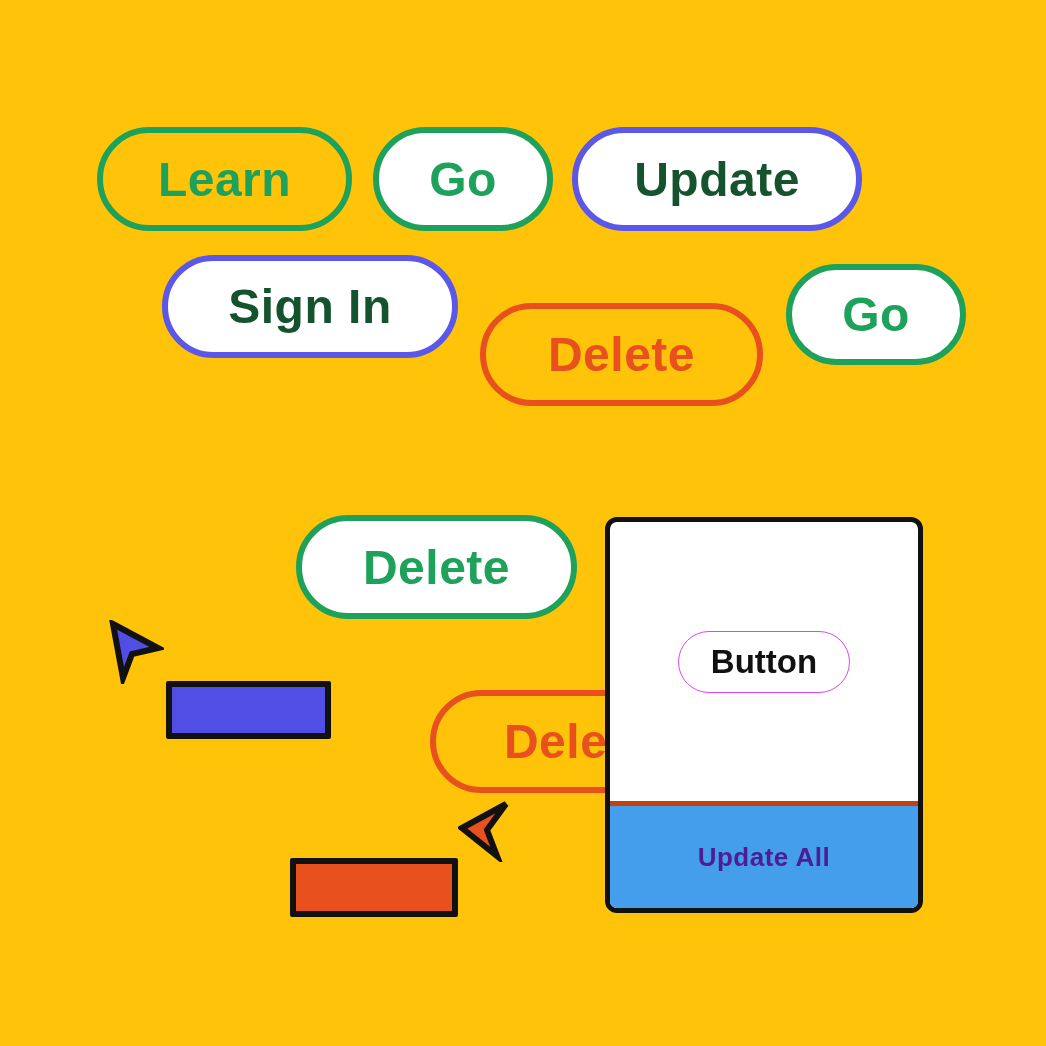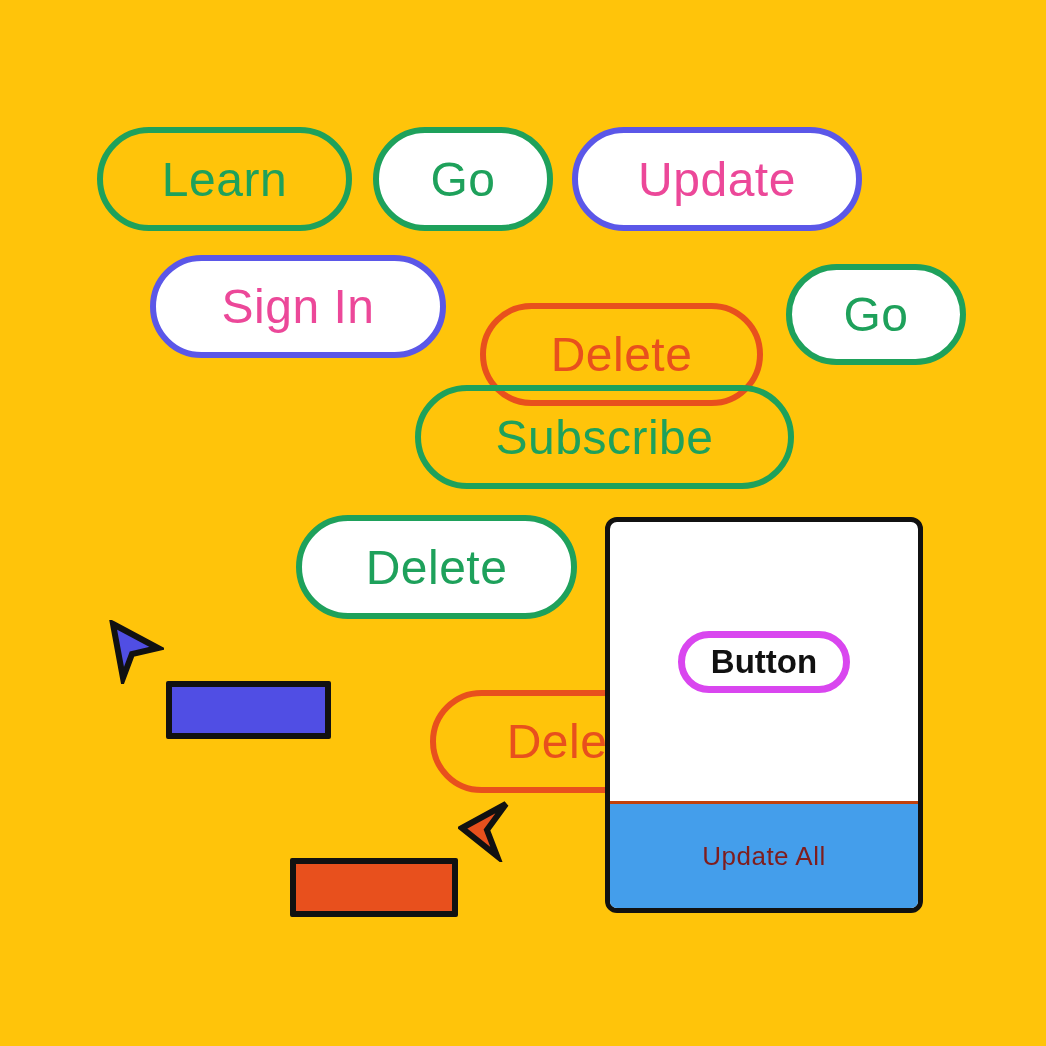--- a/index.html
+++ b/index.html
@@ -12,28 +12,28 @@
     font-family: "Liberation Sans", "DejaVu Sans", sans-serif;
   }
   .pill {
     position: absolute;
     box-sizing: border-box;
     display: flex;
     align-items: center;
     justify-content: center;
     border: 6px solid;
     border-radius: 60px;
-    font-weight: 400;
+    font-weight: 700;
     font-size: 48px;
     letter-spacing: 0.5px;
     background: transparent;
     z-index: 1;
   }
   .green  { border-color: #1EA15B; color: #1EA15B; }
-  .indigo { border-color: #5B57E8; color: #ec4899; }
+  .indigo { border-color: #5B57E8; color: #14532d; }
   .orange { border-color: #E8501D; color: #E8501D; margin-top: 45px; }
   .fill-white { background: #FFFFFF; }
 
   .card {
     position: absolute;
     left: 605px; top: 517px;
     width: 318px; height: 396px;
     box-sizing: border-box;
     background: #FFFFFF;
     border: 5px solid #111111;
@@ -45,40 +45,40 @@
   }
   .card-body {
     flex: 1;
     display: flex;
     align-items: center;
     justify-content: center;
   }
   .card-button {
     box-sizing: border-box;
     width: 172px; height: 62px;
-    border: 7px solid #d946ef;
+    border: 1px solid #d946ef;
     border-radius: 40px;
     background: #FFFFFF;
     color: #111111;
     display: flex;
     align-items: center;
     justify-content: center;
     font-weight: 700;
     font-size: 33px;
   }
   .card-footer {
     height: 107px;
     box-sizing: border-box;
-    border-top: 3px solid #c2410c;
+    border-top: 5px solid #c2410c;
     background: #449EEB;
-    color: #7f1d1d;
+    color: #4c1d95;
     display: flex;
     align-items: center;
     justify-content: center;
-    font-weight: 400;
+    font-weight: 700;
     font-size: 26px;
     letter-spacing: 0.5px;
   }
   .rect {
     position: absolute;
     box-sizing: border-box;
     border: 6px solid #111111;
     border-radius: 2px;
     z-index: 1;
   }
@@ -90,25 +90,24 @@
 </style>
 </head>
 <body>
 
 <div class="canvas">
 
   <div class="pill green" style="left:97px; top:127px; width:255px; height:104px;">Learn</div>
   <div class="pill green fill-white" style="left:373px; top:127px; width:180px; height:104px;">Go</div>
   <div class="pill indigo fill-white" style="left:572px; top:127px; width:290px; height:104px;">Update</div>
 
-  <div class="pill indigo fill-white" style="left:150px; top:255px; width:296px; height:103px;">Sign In</div>
+  <div class="pill indigo fill-white" style="left:162px; top:255px; width:296px; height:103px;">Sign In</div>
   <div class="pill orange" style="left:480px; top:258px; width:283px; height:103px;">Delete</div>
   <div class="pill green fill-white" style="left:786px; top:264px; width:180px; height:101px;">Go</div>
 
-  <div class="pill green" style="left:415px; top:385px; width:379px; height:104px;">Subscribe</div>
 
   <div class="pill green fill-white" style="left:296px; top:515px; width:281px; height:104px;">Delete</div>
 
   <div class="pill orange" style="left:430px; top:645px; width:295px; height:103px;">Delete</div>
 
   <div class="card">
     <div class="card-body">
       <div class="card-button">Button</div>
     </div>
     <div class="card-footer">Update All</div>

